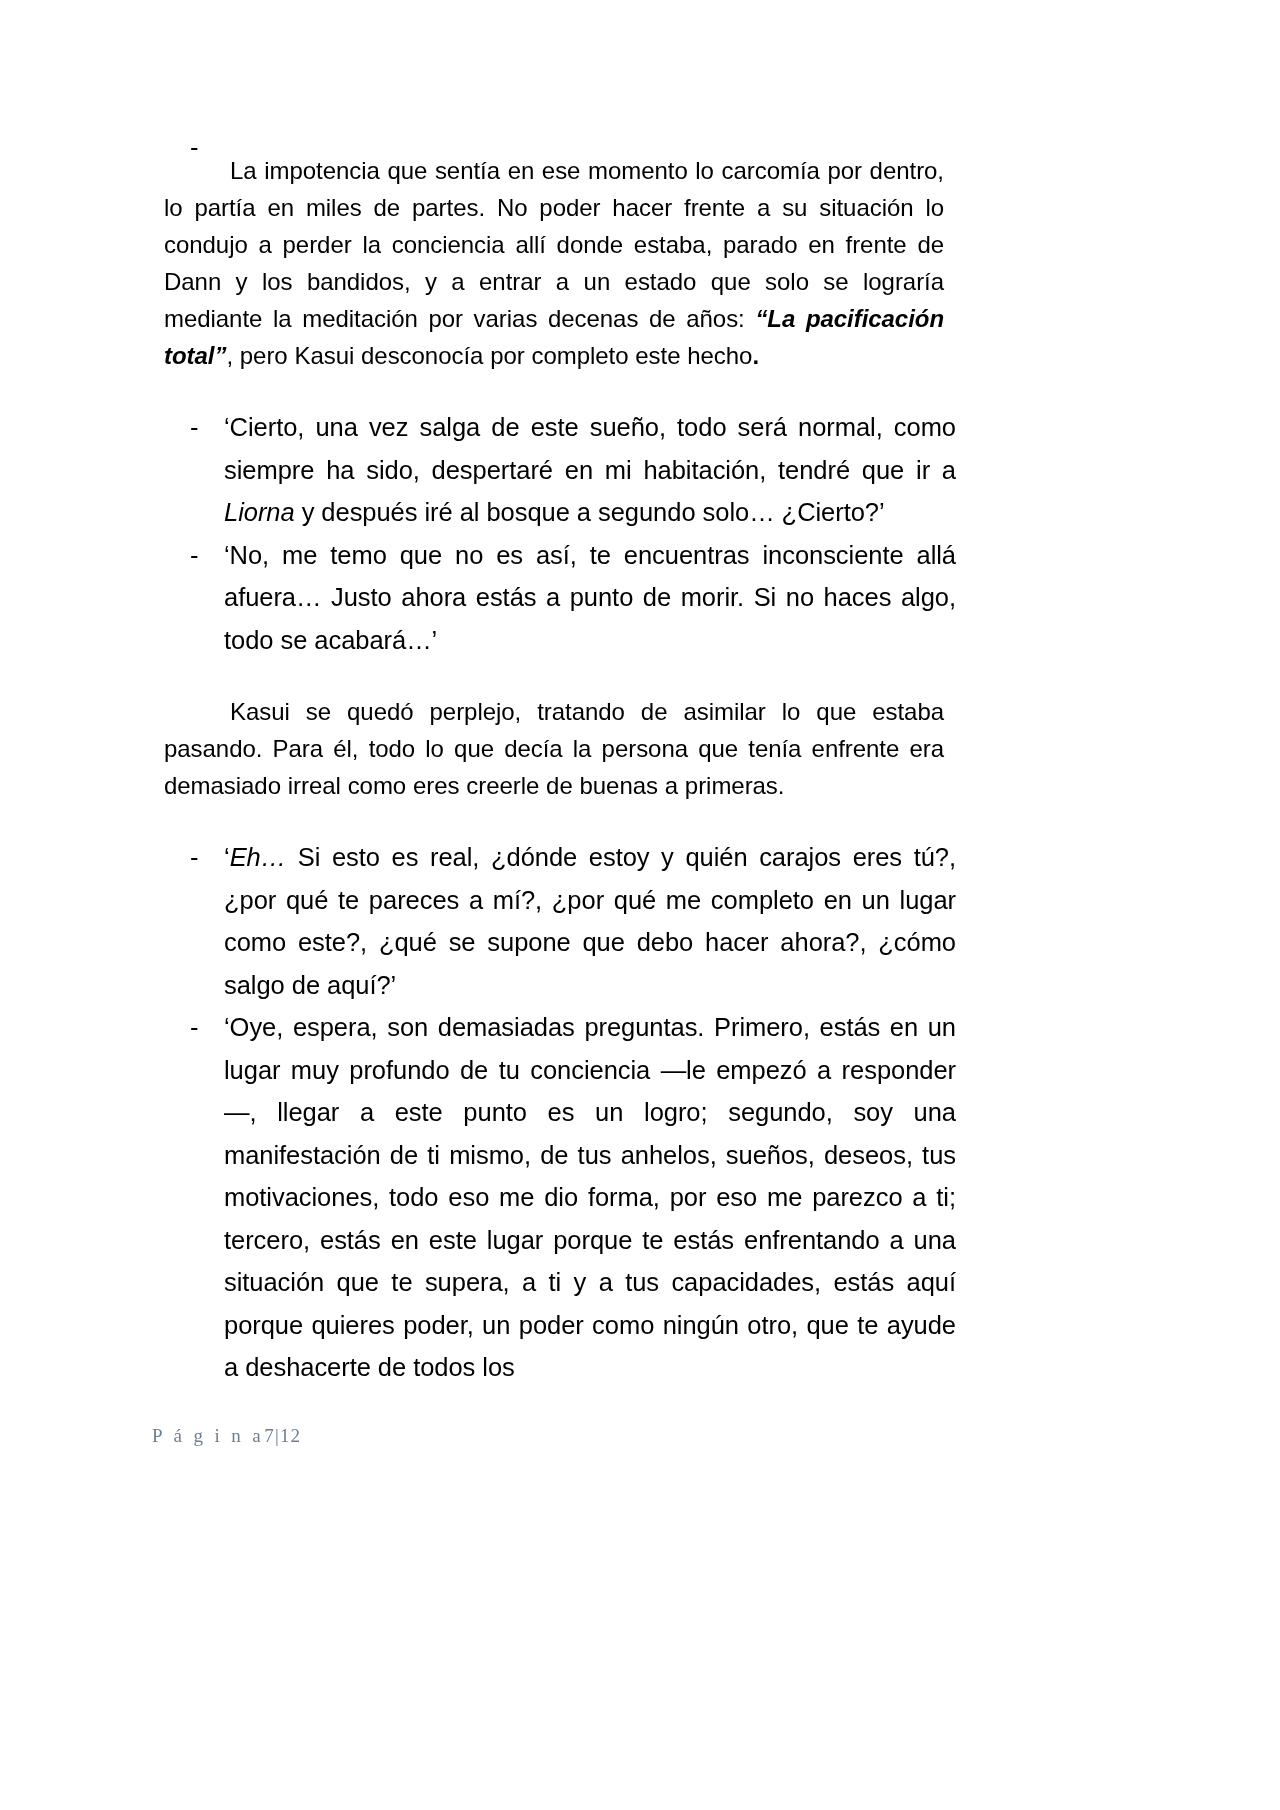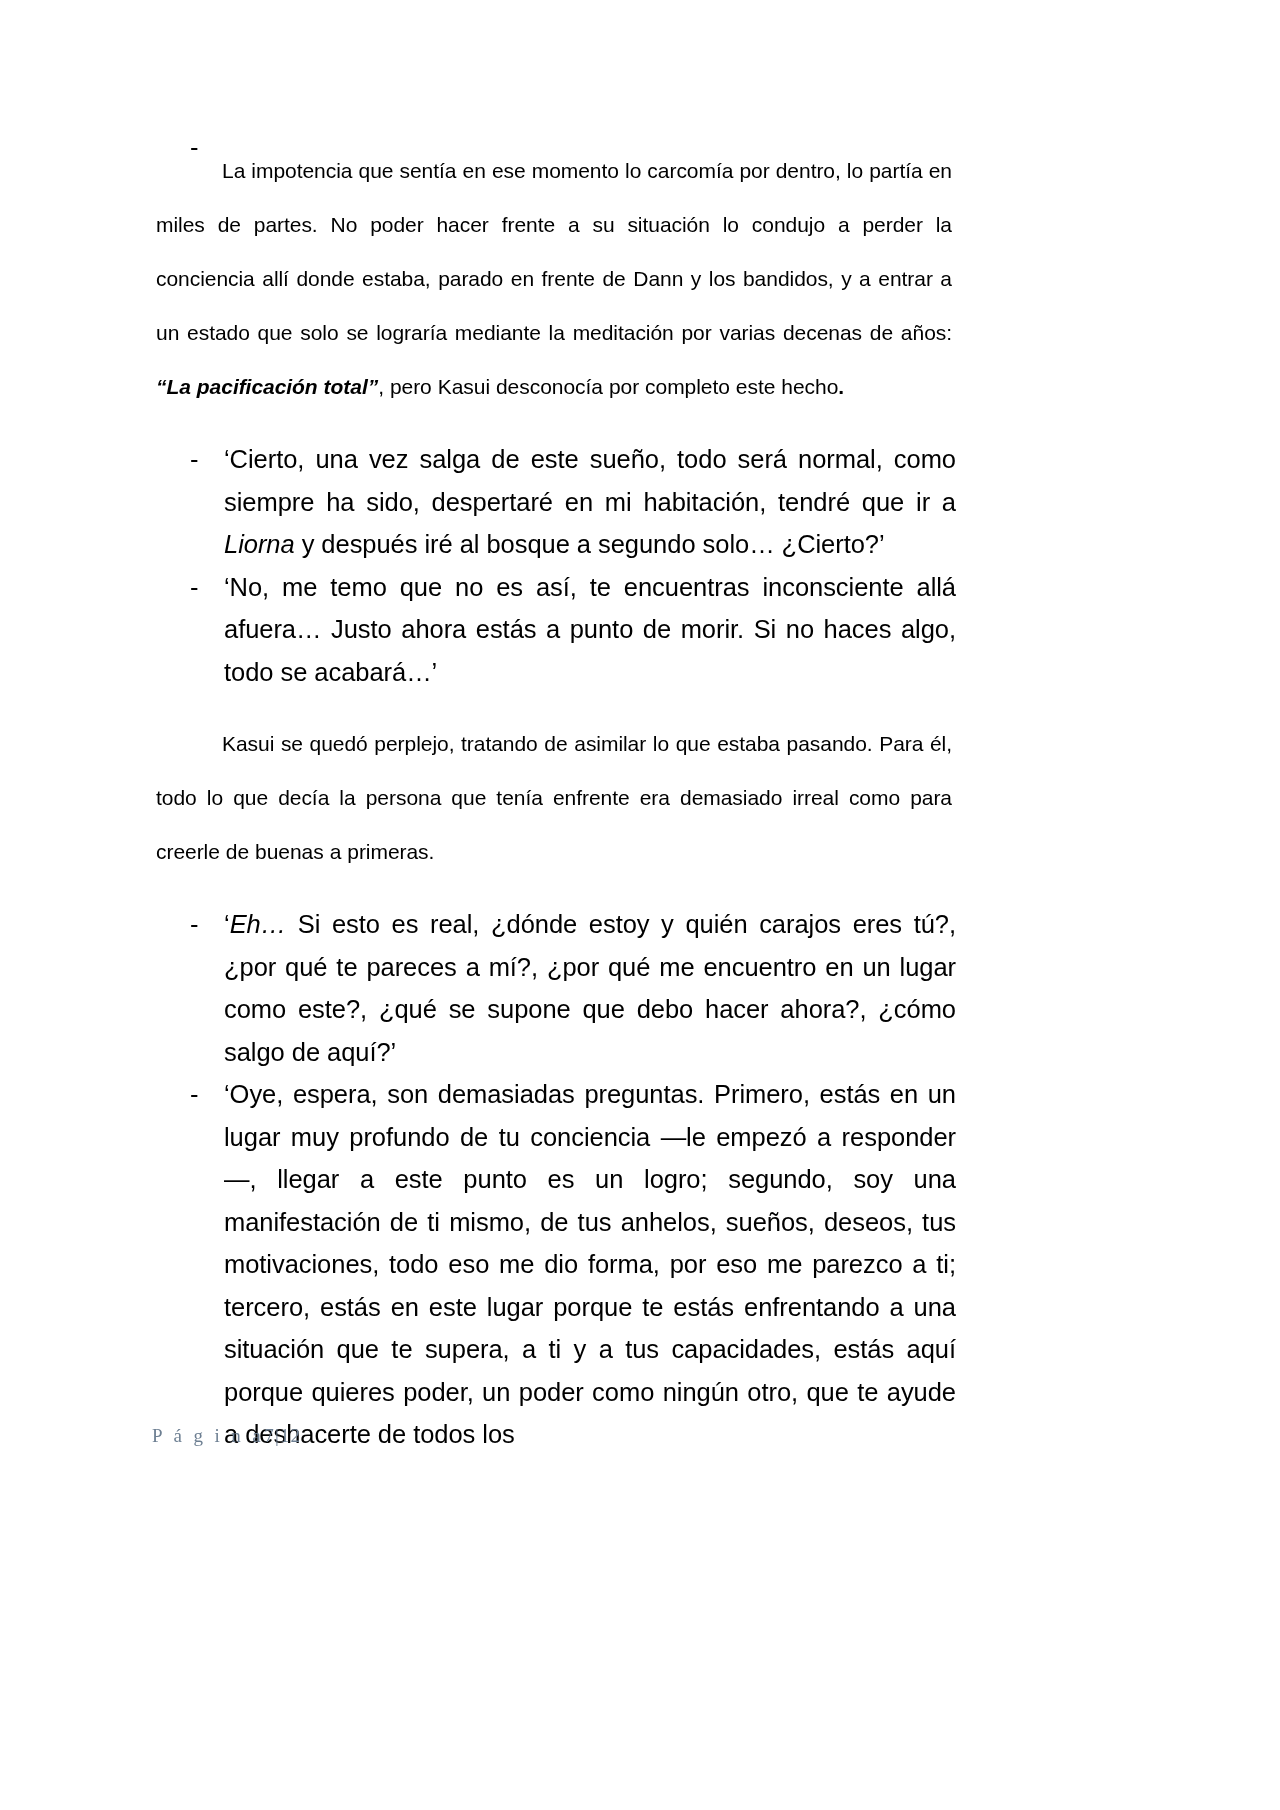--- a/index.html
+++ b/index.html
@@ -26,25 +26,25 @@
 
   .content {
     position: absolute;
     left: 152px;
     top: 126px;
     width: 804px;
   }
 
   
   .para {
-    font-size: 21px;
-    line-height: 54px;
+    font-size: 24px;
+    line-height: 37px;
     text-align: justify;
     text-justify: inter-word;
-    margin: 4px;
+    margin: 12px;
     text-indent: 66px;
     letter-spacing: -0.05px;
     word-spacing: 0.2px;
   }
 
   
   .bullet-list {
     margin: 0;
     padding: 0;
     list-style: none;
@@ -112,27 +112,27 @@
       <li class="bullet-item">
         <span class="dash">-</span><span>‘Cierto, una vez salga de este sueño, todo será normal, como siempre ha sido, despertaré en mi habitación, tendré que ir a </span><em class="it">Liorna</em><span> y después iré al bosque a segundo solo… ¿Cierto?’</span>
       </li>
       <li class="bullet-item">
         <span class="dash">-</span><span>‘No, me temo que no es así, te encuentras inconsciente allá afuera… Justo ahora estás a punto de morir. Si no haces algo, todo se acabará…’</span>
       </li>
     </ul>
 
     <div class="gap-lg"></div>
 
-    <p class="para">Kasui se quedó perplejo, tratando de asimilar lo que estaba pasando. Para él, todo lo que decía la persona que tenía enfrente era demasiado irreal como para creerle de buenas a primeras.</p>
+    <p class="para">Kasui se quedó perplejo, tratando de asimilar lo que estaba pasando. Para él, todo lo que decía la persona que tenía enfrente era demasiado irreal como eres creerle de buenas a primeras.</p>
 
     <div class="gap-lg"></div>
 
     <ul class="bullet-list">
       <li class="bullet-item">
-        <span class="dash">-</span><span>‘</span><em class="it">Eh…</em><span> Si esto es real, ¿dónde estoy y quién carajos eres tú?, ¿por qué te pareces a mí?, ¿por qué me encuentro en un lugar como este?, ¿qué se supone que debo hacer ahora?, ¿cómo salgo de aquí?’</span>
+        <span class="dash">-</span><span>‘</span><em class="it">Eh…</em><span> Si esto es real, ¿dónde estoy y quién carajos eres tú?, ¿por qué te pareces a mí?, ¿por qué me completo en un lugar como este?, ¿qué se supone que debo hacer ahora?, ¿cómo salgo de aquí?’</span>
       </li>
       <li class="bullet-item">
         <span class="dash">-</span><span>‘Oye, espera, son demasiadas preguntas. Primero, estás en un lugar muy profundo de tu conciencia —le empezó a responder—, llegar a este punto es un logro; segundo, soy una manifestación de ti mismo, de tus anhelos, sueños, deseos, tus motivaciones, todo eso me dio forma, por eso me parezco a ti; tercero, estás en este lugar porque te estás enfrentando a una situación que te supera, a ti y a tus capacidades, estás aquí porque quieres poder, un poder como ningún otro, que te ayude a deshacerte de todos los</span>
       </li>
     </ul>
 
   </div>
 
   <div class="footer">
     <span class="pg-word">P á g i n a</span><span class="pg-num">7</span><span class="pg-num">|</span><span class="pg-num">12</span>

